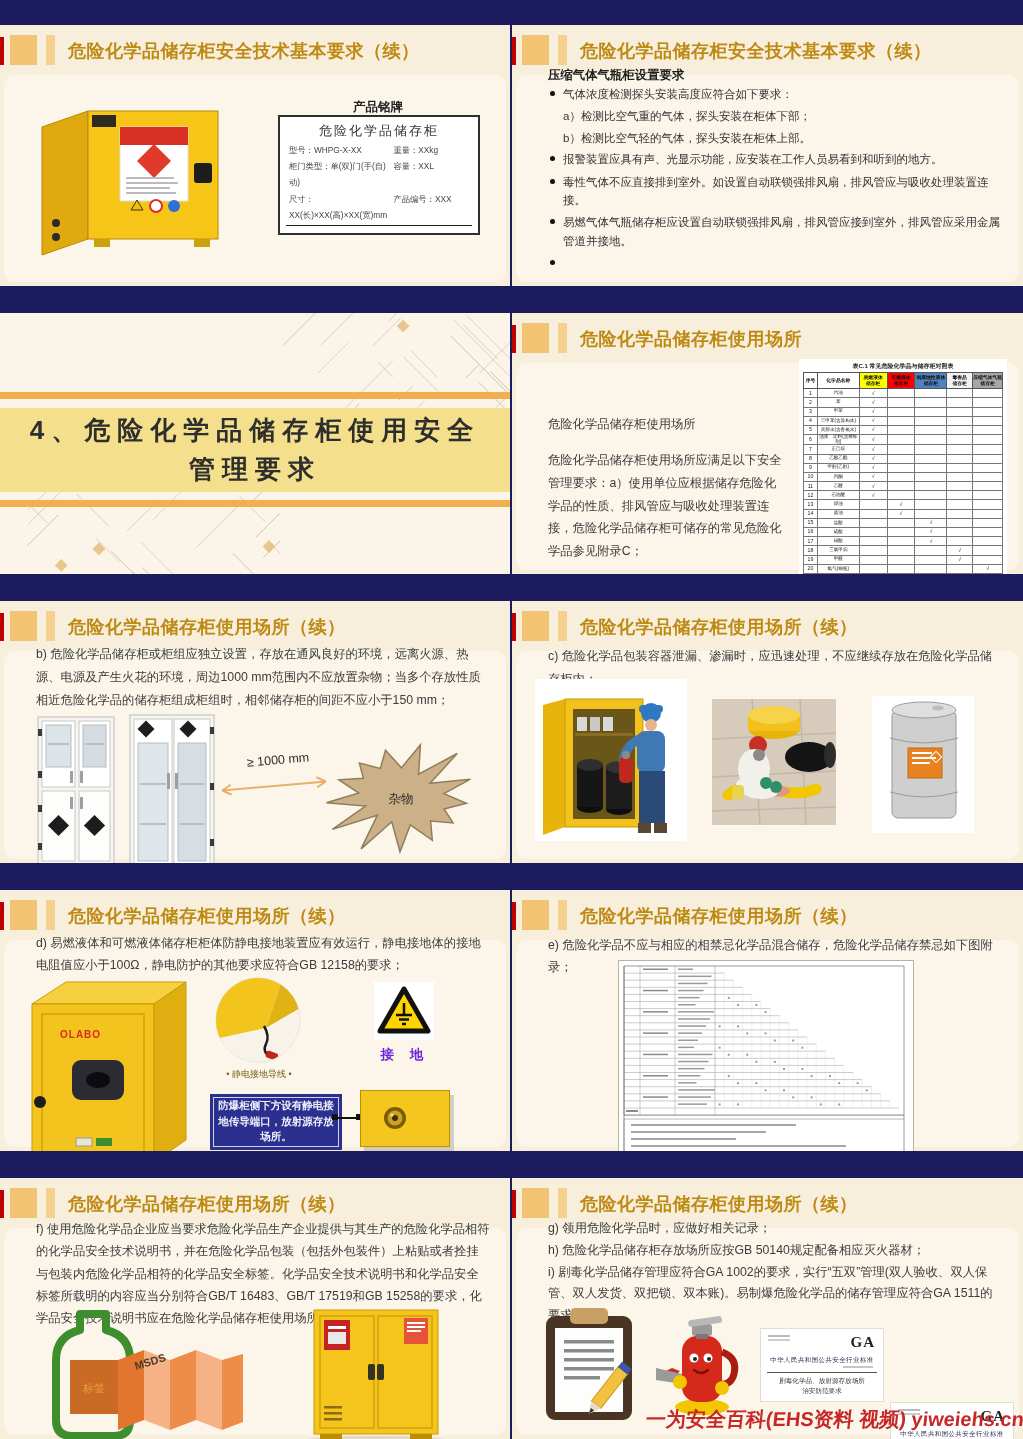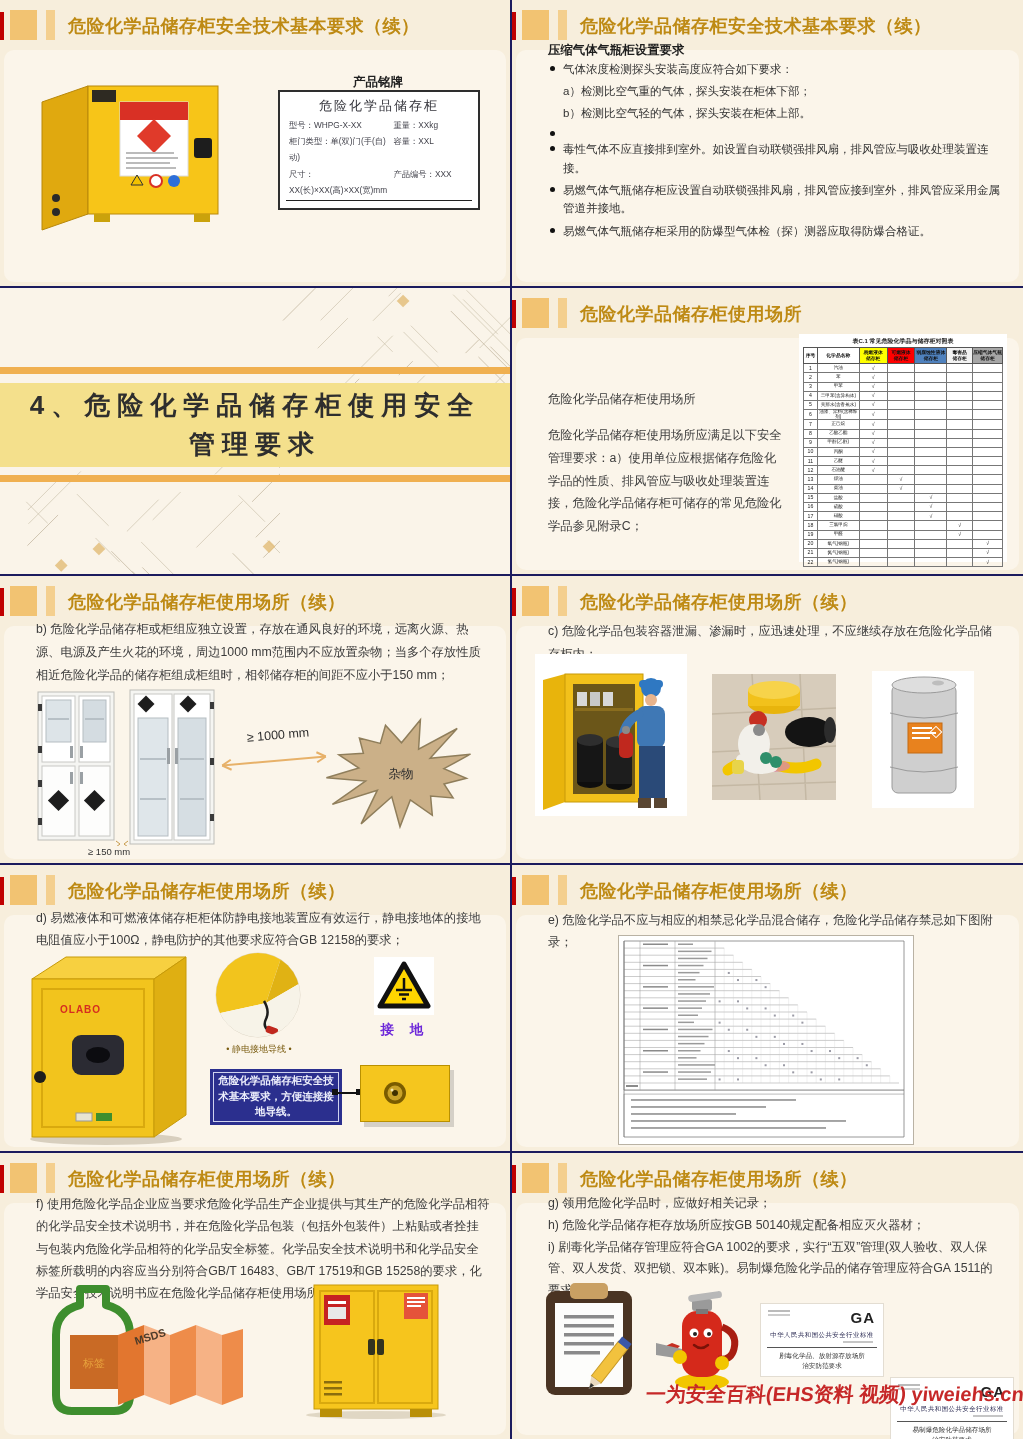--- a/index.html
+++ b/index.html
@@ -1,19 +1,19 @@
 <!DOCTYPE html>
 <html><head>
 <meta charset="utf-8">
 <style>
   html,body{margin:0;padding:0;background:#15155a;}
   .canvas{position:relative;width:1023px;height:1439px;display:grid;
     grid-template-columns:510px 511px;grid-template-rows:repeat(5,1fr);
     gap:2px;background:#1b1b5e;font-family:"Liberation Sans",sans-serif;}
-  .slide{position:relative;background:#F7EEDC;overflow:hidden;}
+  .slide{position:relative;background:#F7EEDC;overflow:hidden;margin-top:25px;}
   .panel{position:absolute;left:4px;right:4px;top:50px;bottom:4px;background:#FBF5EA;border-radius:10px;}
   
   .hd{position:absolute;top:10px;left:0;right:0;height:34px;z-index:3;}
   .hd .red{position:absolute;left:0;top:2px;width:4px;height:28px;background:#C00000;}
   .hd .sq{position:absolute;left:10px;top:0;width:27px;height:30px;background:#F2C372;}
   .hd .vbar{position:absolute;left:46px;top:0;width:9px;height:30px;background:#F4CF8E;}
   .hd .t{position:absolute;left:68px;top:4px;font-size:18px;font-weight:bold;color:#BE8A14;letter-spacing:.5px;}
   .abs{position:absolute;z-index:4;}
   .para{font-size:12.3px;color:#3C3C3C;line-height:1.85;z-index:4;}
   
@@ -53,21 +53,21 @@
     color:#EDEFFC;font-weight:bold;font-size:10.5px;line-height:1.5;text-align:center;
     display:flex;align-items:center;justify-content:center;padding:4px 6px;z-index:4;}
   .connector{height:2px;background:#111;z-index:4;}
   .connector .nub{position:absolute;top:-2.5px;width:6px;height:6px;background:#111;}
   .portpanel{background:#F5C61E;border:1px solid #B99000;box-shadow:4px 5px 0 rgba(0,0,0,.15);z-index:4;}
   .groundcard{background:#fff;display:flex;align-items:center;justify-content:center;z-index:4;}
   .gndlbl{font-size:13.5px;font-weight:bold;color:#6d28d9;letter-spacing:6px;text-align:center;z-index:4;}
   .wirecap{font-size:9px;color:#7a5c10;text-align:center;z-index:4;}
   
   .gacover{background:#fff;border:1px solid #e3ddd2;position:relative;z-index:4;}
-  .ga-logo{position:absolute;top:5px;right:8px;font-family:Liberation Sans, sans-serif;font-weight:bold;
+  .ga-logo{position:absolute;top:5px;right:8px;font-family:Liberation Serif, serif;font-weight:bold;
     font-size:15px;color:#222;letter-spacing:1px;}
   .ga-tiny{position:absolute;top:6px;left:7px;width:22px;height:2px;background:#bbb;box-shadow:0 4px 0 #ccc;}
   .ga-std{position:absolute;top:27px;left:0;right:0;text-align:center;font-size:6.4px;color:#26264f;letter-spacing:.5px;}
   .ga-num{position:absolute;top:37px;right:10px;width:30px;height:2px;background:#c6c6c6;}
   .ga-hr{position:absolute;top:43px;left:6px;right:6px;border-top:1px solid #555;}
   .ga-t1{position:absolute;top:48px;left:0;right:0;text-align:center;font-size:6.6px;color:#333;}
   .ga-t2{position:absolute;top:58px;left:0;right:0;text-align:center;font-size:6.6px;color:#333;}
   .watermark{font-size:20px;font-weight:bold;color:#C62828;white-space:nowrap;transform:skewX(-6deg);z-index:6;}
   svg{display:block;}
 </style>
@@ -136,32 +136,32 @@
     <div class="abs bsub" style="left:36px;top:42px;">压缩气体气瓶柜设置要求</div>
     <div class="abs blist" style="left:36px;right:16px;top:60px;">
       <div class="b">
           <span class="dot"></span>
           <span>气体浓度检测探头安装高度应符合如下要求：</span>
         </div>
       <div class="subitem">a）检测比空气重的气体，探头安装在柜体下部；</div>
       <div class="subitem">b）检测比空气轻的气体，探头安装在柜体上部。</div>
       <div class="b">
           <span class="dot"></span>
+          <span>报警装置应具有声、光显示功能，应安装在工作人员易看到和听到的地方。</span>
         </div>
       <div class="b">
           <span class="dot"></span>
           <span>毒性气体不应直接排到室外。如设置自动联锁强排风扇，排风管应与吸收处理装置连接。</span>
         </div>
       <div class="b">
           <span class="dot"></span>
           <span>易燃气体气瓶储存柜应设置自动联锁强排风扇，排风管应接到室外，排风管应采用金属管道并接地。</span>
         </div>
       <div class="b">
           <span class="dot"></span>
-          <span>易燃气体气瓶储存柜采用的防爆型气体检（探）测器应取得防爆合格证。</span>
         </div>
 
     </div>
   </div>
 
   <div class="slide" style="background:#FAF4E9;">
     <svg id="pat-tr" class="abs" style="right:0;top:0;" width="240" height="150">
         <line x1="48.01934368133516" y1="132.04821270119282" x2="89.2563990657008" y2="90.81115731682718" stroke="#B9AC93" stroke-width="1" opacity="0.65"></line>
         <line x1="181.00399201517575" y1="103.24006892442412" x2="212.86265841305638" y2="135.09873532230475" stroke="#C9BFA9" stroke-width="1" opacity="0.65"></line>
         <line x1="50.62207062394009" y1="32.306924915747004" x2="103.1209999566394" y2="-20.1920044169523" stroke="#C9BFA9" stroke-width="1" opacity="0.65"></line>
@@ -630,21 +630,21 @@
     <div class="abs groundcard" style="left:374px;top:92px;width:60px;height:58px;">
       <svg width="54" height="52" viewBox="0 0 54 52">
         <path d="M27 4 L51 46 L3 46 Z" fill="#FFD500" stroke="#111" stroke-width="5" stroke-linejoin="round"></path>
         <line x1="27" y1="18" x2="27" y2="30" stroke="#111" stroke-width="2.5"></line>
         <line x1="19" y1="30" x2="35" y2="30" stroke="#111" stroke-width="2.5"></line>
         <line x1="22" y1="34.5" x2="32" y2="34.5" stroke="#111" stroke-width="2.5"></line>
         <line x1="25" y1="39" x2="29" y2="39" stroke="#111" stroke-width="2.5"></line>
       </svg>
     </div>
     <div class="abs gndlbl" style="left:366px;top:156px;width:78px;">接 地</div>
-    <div class="abs callout" style="left:210px;top:204px;width:120px;height:48px;">危险化学品储存柜安全技术基本要求，方便连接接地导线。</div>
+    <div class="abs callout" style="left:210px;top:204px;width:120px;height:48px;">防爆柜侧下方设有静电接地传导端口，放射源存放场所。</div>
     <div class="abs connector" style="left:334px;top:227px;width:26px;">
       <span class="nub" style="left:-2px;"></span>
       <span class="nub" style="right:-2px;"></span>
     </div>
     <div class="abs portpanel" style="left:360px;top:200px;width:88px;height:55px;">
       <svg width="88" height="55" viewBox="0 0 88 55">
         <circle cx="34" cy="27" r="11" fill="#7A5C00"></circle>
         <circle cx="34" cy="27" r="7.5" fill="#C9A227"></circle>
         <circle cx="34" cy="27" r="3" fill="#3F3000"></circle>
         <circle cx="31" cy="24" r="1.5" fill="#F5E8B0"></circle>

